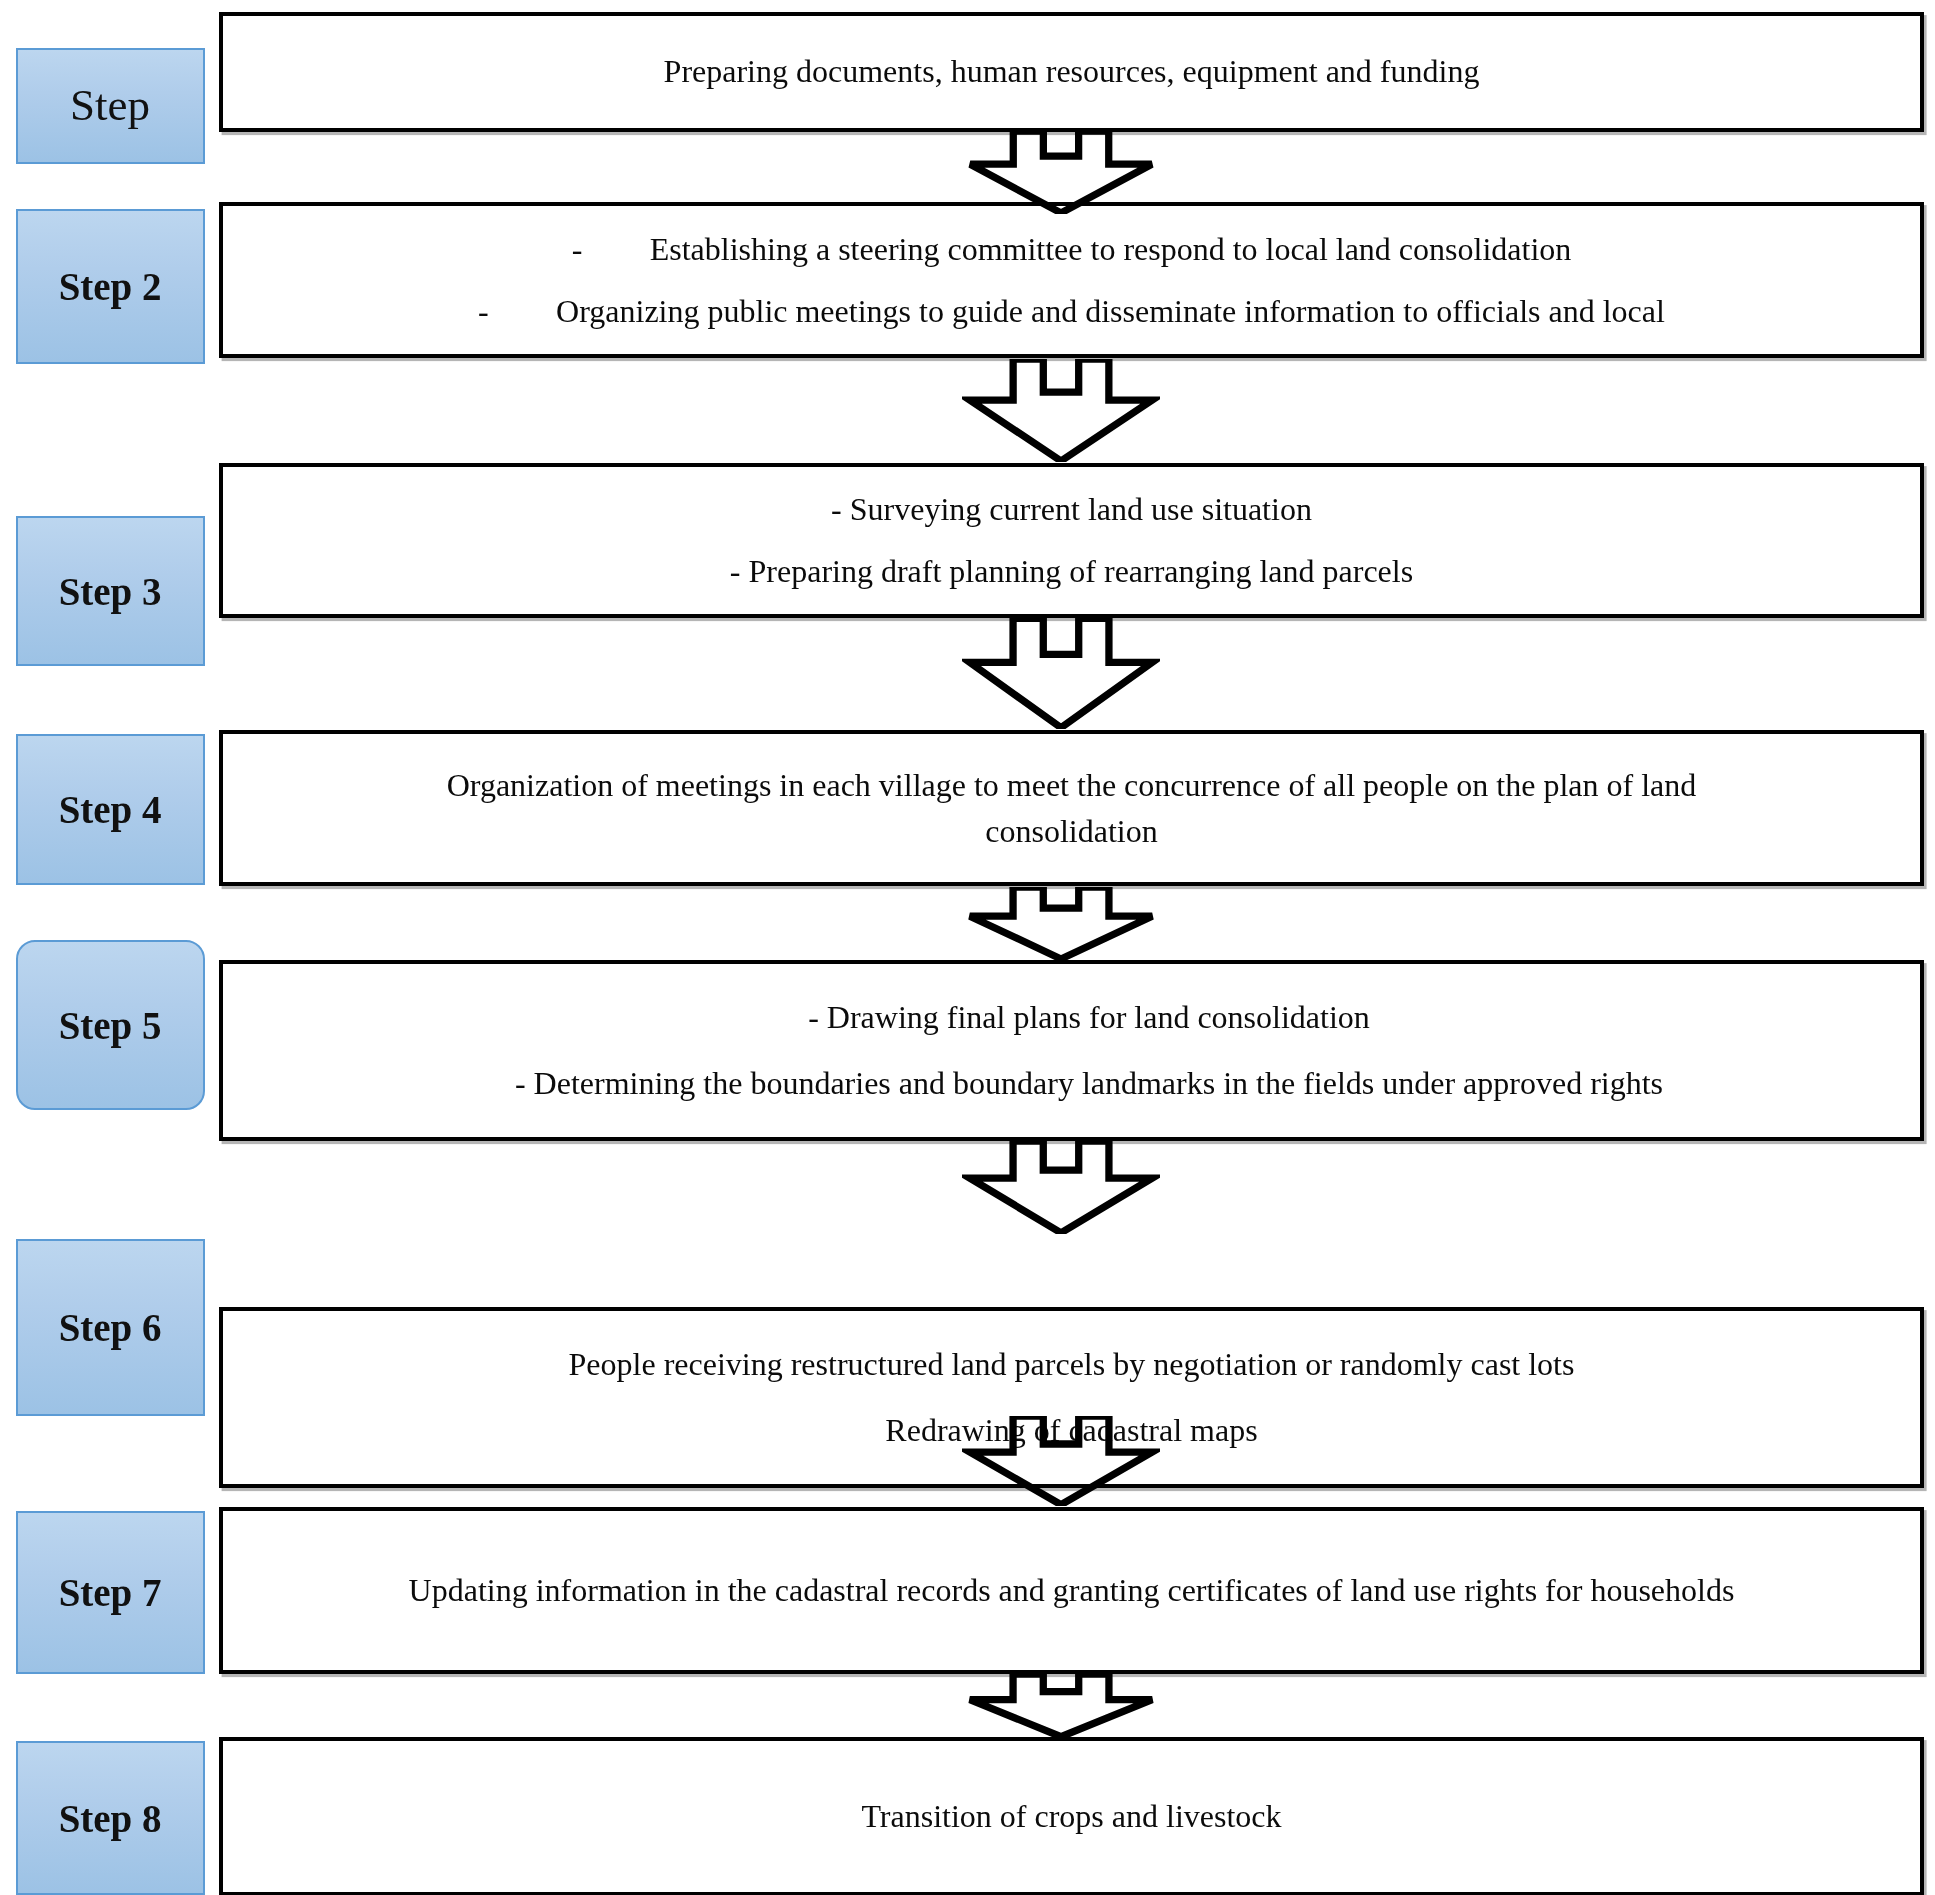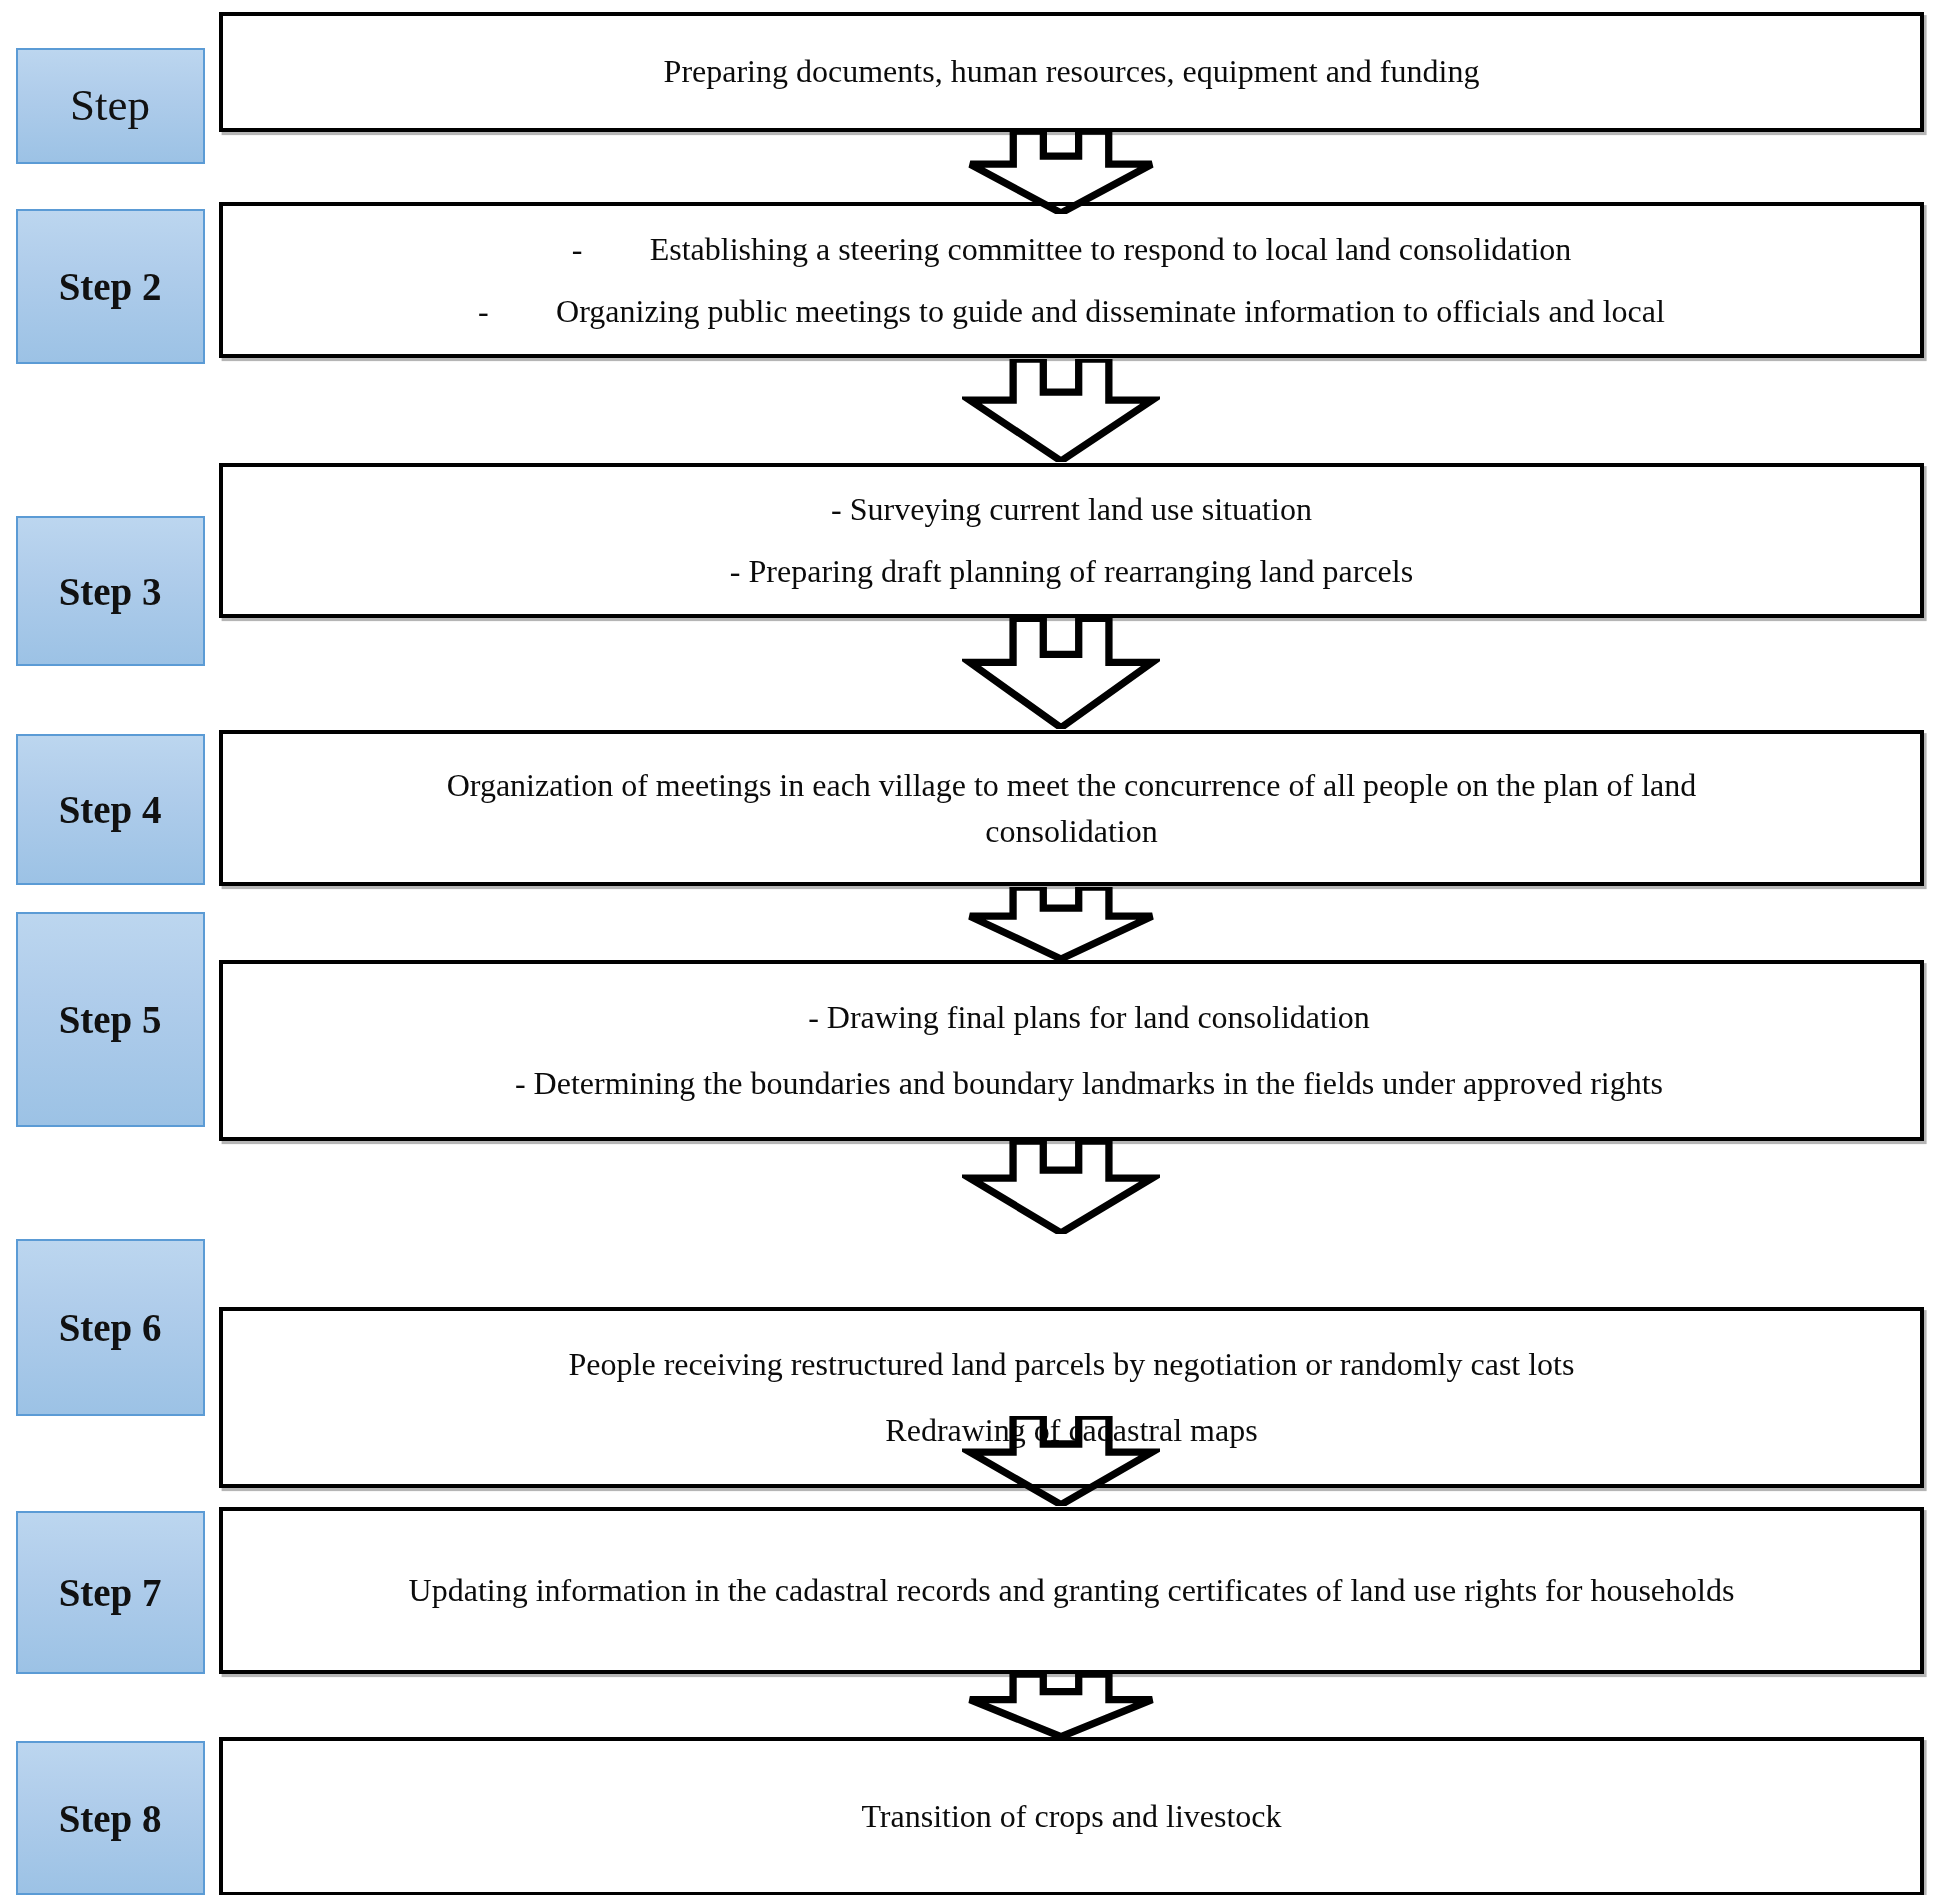--- a/index.html
+++ b/index.html
@@ -139,21 +139,21 @@
       </div>
       <div class="label-box" style="top: 734px; height: 151px;">
         <span class="label-text bold">Step 4</span>
       </div>
     </div>
     <div class="step-row" style="top: 0px;">
       <div class="content-box" style="top: 960px; height: 181px; padding-left: 35px;">
         <div class="body-line" style="margin: 0px 0px 29px;">- Drawing final plans for land consolidation</div>
         <div class="body-line" style="margin: 0px;">- Determining the boundaries and boundary landmarks in the fields under approved rights</div>
       </div>
-      <div class="label-box" style="top: 912px; height: 215px;">
+      <div class="label-box" style="top: 940px; height: 170px; border-radius: 19px;">
         <span class="label-text bold">Step 5</span>
       </div>
     </div>
     <div class="step-row" style="top: 0px;">
       <div class="content-box" style="top: 1307px; height: 181px;">
         <div class="body-line" style="margin: 0px 0px 29px;">People receiving restructured land parcels by negotiation or randomly cast lots</div>
         <div class="body-line" style="margin: 0px;">Redrawing of cadastral maps</div>
       </div>
       <div class="label-box" style="top: 1239px; height: 177px;">
         <span class="label-text bold">Step 6</span>

